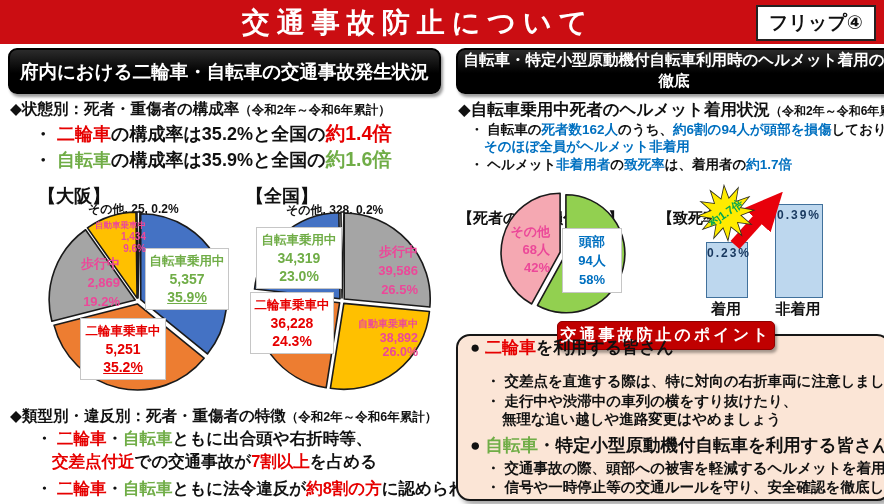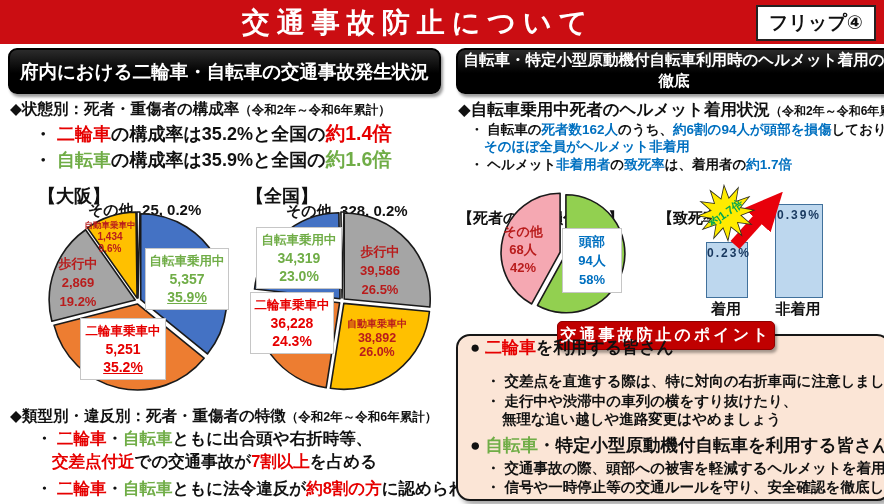--- a/index.html
+++ b/index.html
@@ -23,28 +23,28 @@
   .green{color:#70AD47;}
   .blue{color:#0070C0;}
   .u{text-decoration:underline;}
   .h-main{font-size:15.5px;}
   .h-sub{font-size:12.5px;}
   .lg{font-size:18px;}
   .lg .big{font-size:19.5px;}
   .md{font-size:16.5px;}
   .sm{font-size:13.5px;}
   .pie-title{font-size:18px;}
-  .pie-note{font-size:15px;}
+  .pie-note{font-size:12px;}
   .chart-cap{font-size:15px;margin-top:34px;}
   
   .pbox{position:absolute;background:#fff;border:1px solid #c6c6c6;text-align:center;
         padding:3px 1px;line-height:18px;}
   .pbox .l1{font-size:12.5px;}
   .pbox .l2,.pbox .l3{font-size:14px;}
-  .plbl{position:absolute;text-align:center;line-height:19px;font-size:13px;color:#b91c1c;}
+  .plbl{position:absolute;text-align:right;line-height:19px;font-size:13px;color:#ec4899;}
   .plbl-sm{line-height:12px;}
   .plbl-sm .t{font-size:8.5px;}
   .plbl-sm .v{font-size:10px;}
   
   .bar{position:absolute;bottom:206px;background:#BDD7EE;border:1.5px solid #41719C;}
   .bar .bval{position:absolute;top:3px;left:0;right:0;text-align:center;font-size:12px;
         letter-spacing:2px;color:#17375E;}
   .bar-x{position:absolute;top:300px;text-align:center;font-size:15px;color:#111;}
   
   .burst{position:absolute;left:696px;top:184px;width:60px;height:58px;transform:rotate(-35deg);

